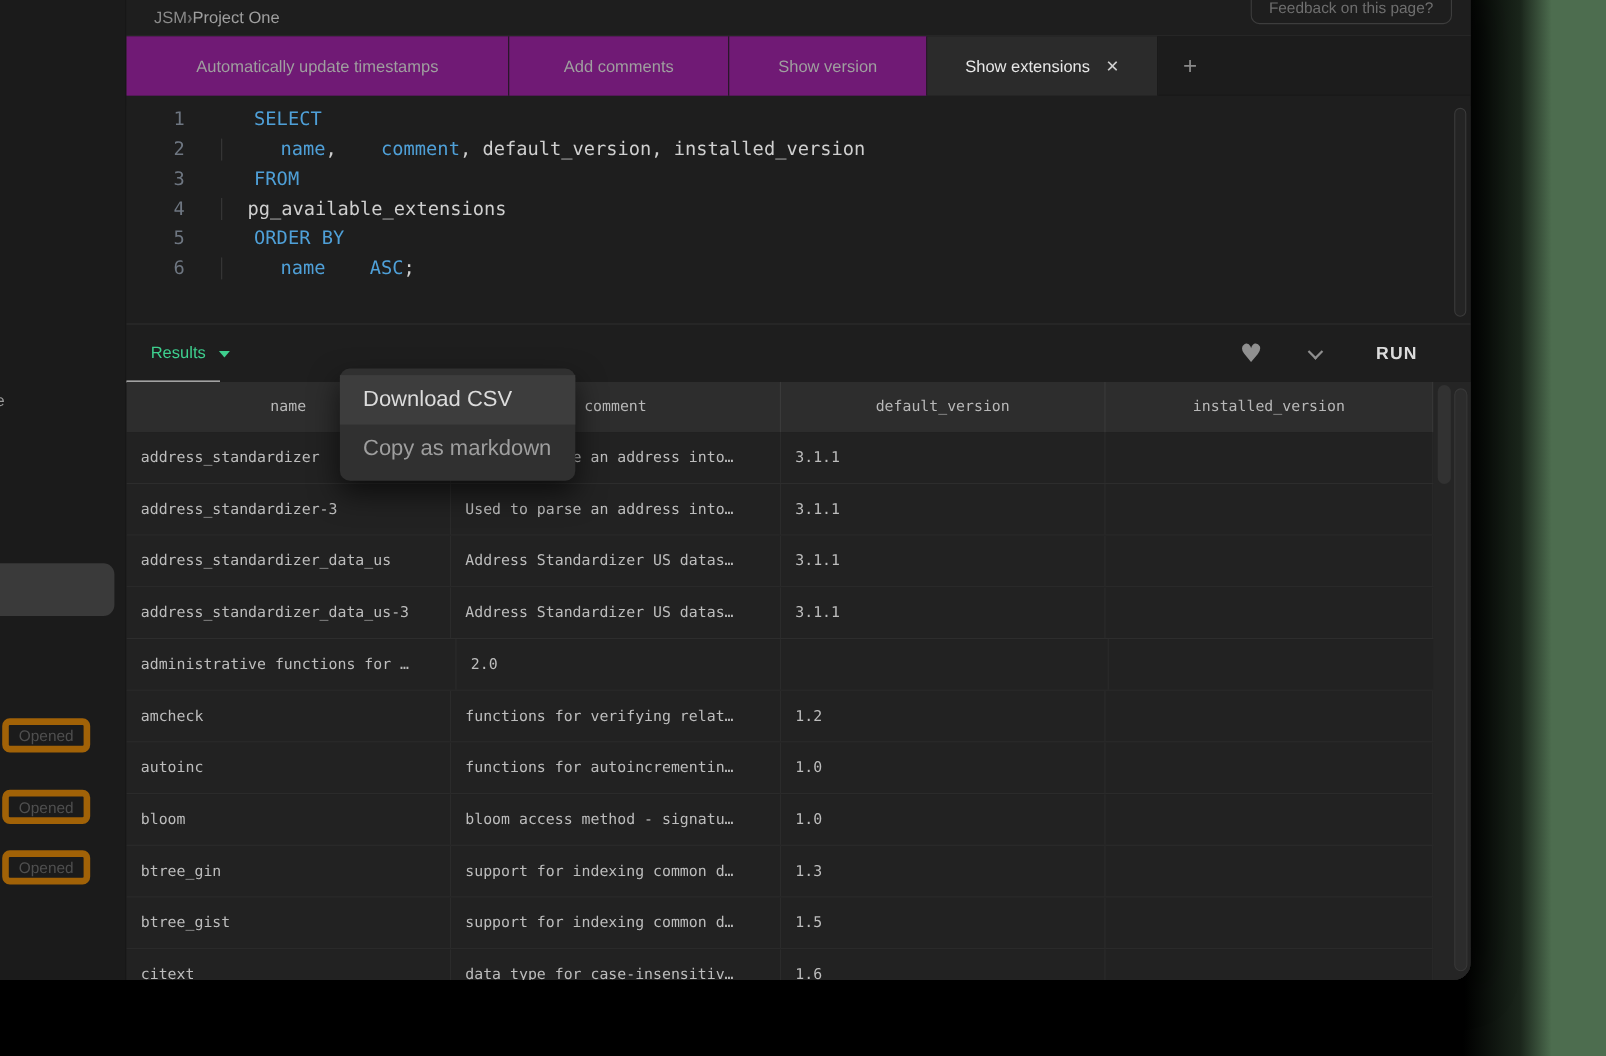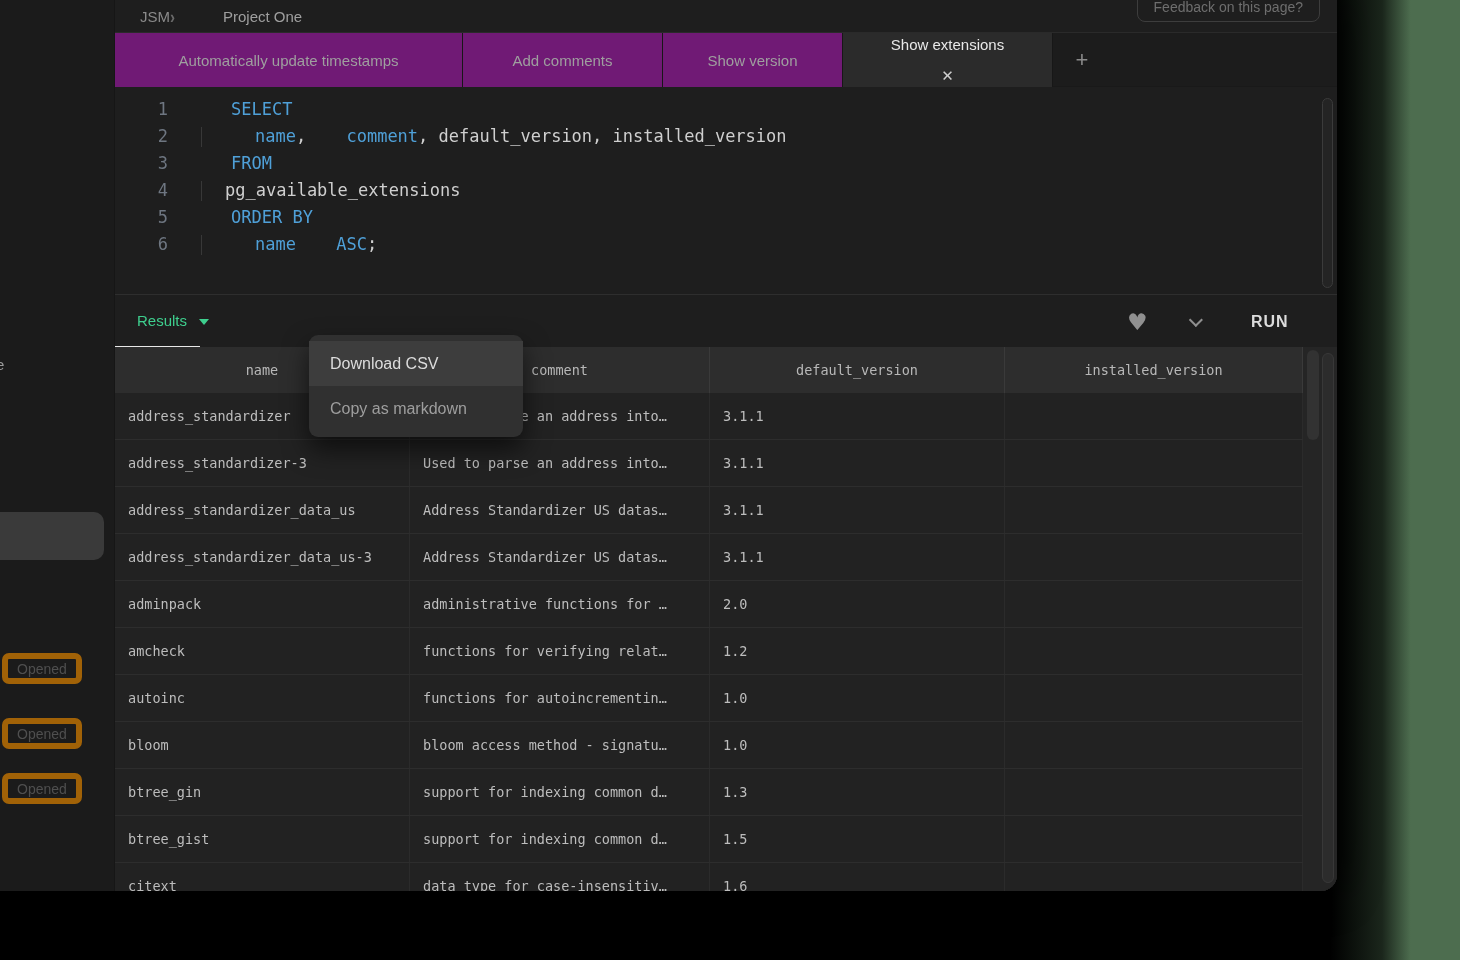--- a/index.html
+++ b/index.html
@@ -23,21 +23,21 @@
     display:flex; align-items:center; justify-content:center; }
 
   
   .main { position:absolute; left:115px; top:0; width:1222px; height:891px; background:#1e1e1e; }
 
   
   .hdr { position:relative; height:33px; border-bottom:1px solid #2a2a2a; background:#1e1e1e; }
   .crumbs { position:absolute; left:25px; top:0; height:33px; display:flex; align-items:center; }
   .crumb-org { color:#8a8a8a; font-size:15px; }
   .crumb-sep { color:#6a6a6a; font-size:15px; font-weight:bold; transform:scaleY(1.2); }
-  .crumb-project { color:#9f9f9f; font-size:15px;margin-left:48px; }
+  .crumb-project { color:#9f9f9f; font-size:15px; }
   .feedback-btn { position:absolute; right:17px; top:-9px; height:31px; padding:0 16px;
     border:1px solid #3d3d3d; border-radius:8px; background:transparent; color:#6e6e6e;
     font-size:14px; display:flex; align-items:center; }
 
   
   .tabbar { position:relative; height:54px; background:#1c1c1c; display:flex;
     border-bottom:1px solid #191919; }
   .tab { height:54px; display:flex; align-items:center; justify-content:center; gap:14px;
     background:#701a75; border-right:1px solid #171717; color:#9f9f9f; font-size:15px; cursor:default; }
   .tab.active { background:#2b2b2b; color:#e8e8e8; }
@@ -87,21 +87,21 @@
   .gutter-col { position:absolute; right:0; top:0; width:34px; height:553px; background:#252525; }
   .tbl-thumb { position:absolute; left:4px; top:3px; width:12px; height:90px;
     background:#323232; border-radius:6px; }
   .win-scroll-lane { position:absolute; right:3px; top:6px; width:12px; height:530px;
     background:#2c2c2c; border:1px solid #383838; border-radius:7px; }
 
   
   .menu { position:absolute; left:194px; top:335px; width:214px; background:#303030;
     border-radius:9px; padding:6px 0; box-shadow:0 12px 26px rgba(0,0,0,0.6); z-index:20; }
   .menu-item { height:45px; display:flex; align-items:center; padding-left:21px;
-    color:#9e9e9e; font-size:16px; }
+    color:#9e9e9e; font-size:20px; }
   .menu-item.hl { background:#3d3d3d; color:#dcdcdc; }
 </style>
 </head>
 <body>
 
 <div class="stage">
   <div class="green-edge"></div>
 
   <div class="window">
 
@@ -130,21 +130,21 @@
 
       <div class="tab" style="width: 348px;">
             <span>Automatically update timestamps</span>
           </div>
           <div class="tab" style="width: 200px;">
             <span>Add comments</span>
           </div>
           <div class="tab" style="width: 180px;">
             <span>Show version</span>
           </div>
-          <div class="tab active" style="width: 210px; flex-direction: column;">
+          <div class="tab active" style="width: 210px;">
             <span>Show extensions</span>
             <span class="x">✕</span>
           </div>
           <div class="plus-btn">+</div>
         </div>
 
       <div class="editor">
         <div id="codelines">
             <div class="codeline">
               <span class="gutter">1</span>
@@ -212,21 +212,20 @@
               <div class="td c2">3.1.1</div>
               <div class="td c3"></div>
             </div>
             <div class="trow">
               <div class="td c0">address_standardizer_data_us-3</div>
               <div class="td c1">Address Standardizer US datas…</div>
               <div class="td c2">3.1.1</div>
               <div class="td c3"></div>
             </div>
             <div class="trow">
-              <div class="td c0">adminpack</div>
               <div class="td c1">administrative functions for …</div>
               <div class="td c2">2.0</div>
               <div class="td c3"></div>
             </div>
             <div class="trow">
               <div class="td c0">amcheck</div>
               <div class="td c1">functions for verifying relat…</div>
               <div class="td c2">1.2</div>
               <div class="td c3"></div>
             </div>

